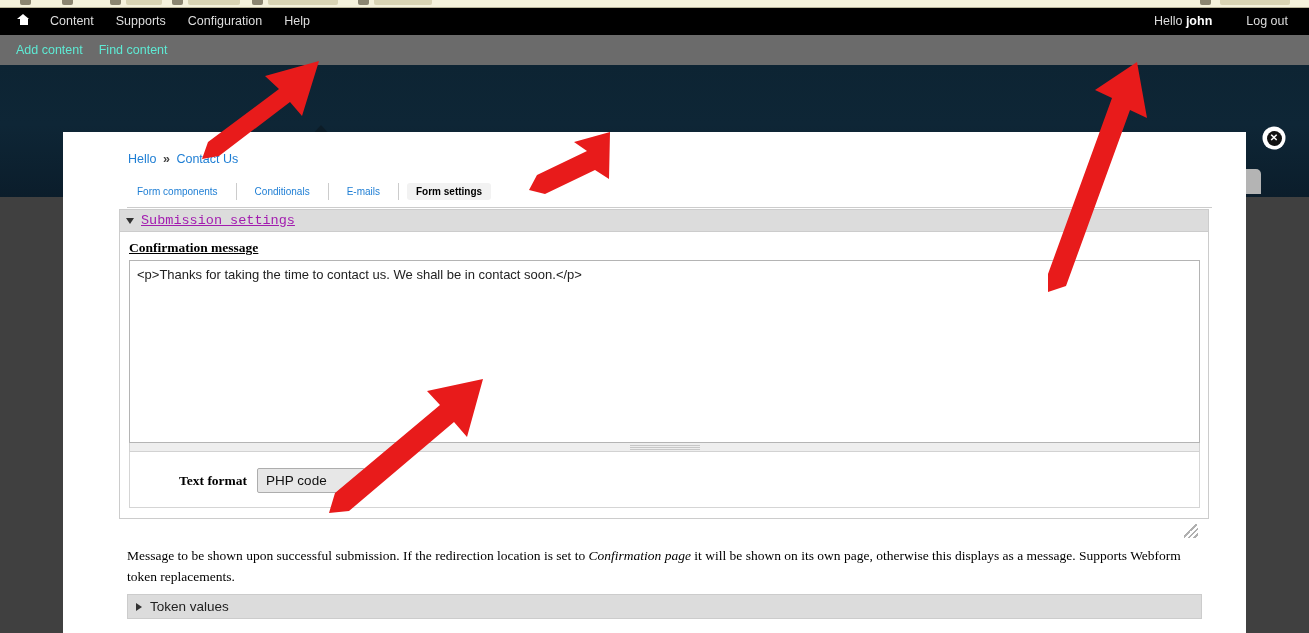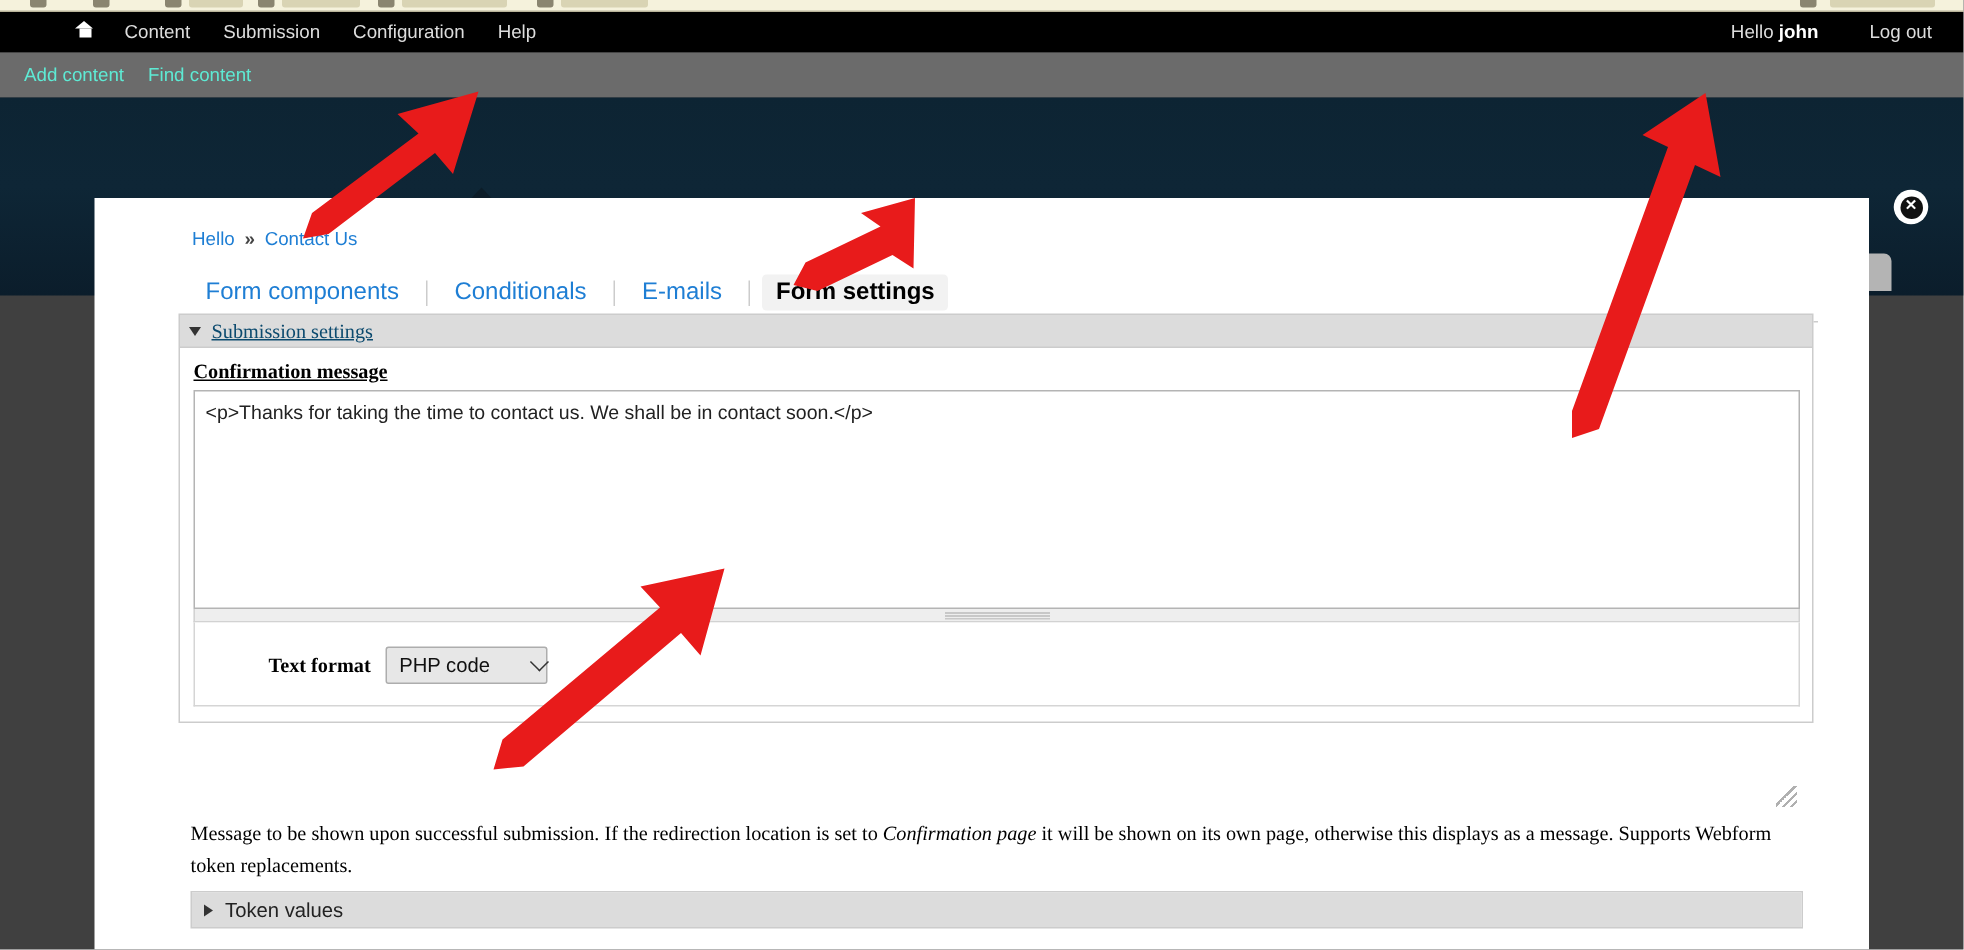--- a/index.html
+++ b/index.html
@@ -19,21 +19,21 @@
     overflow:hidden;
   }
   .bm{ position:absolute; top:-6px; height:11px; background:#d9d4b4; border-radius:2px; }
   .bm-ico{ position:absolute; top:-6px; width:11px; height:11px; background:#8a8570; border-radius:2px;}
 
   
   #admin-toolbar{
     position:absolute; left:0; top:8px; width:1309px; height:27px;
     background:#000; color:#fff;
     font-size:12.5px;
-    display:flex; align-items:center;padding-left:33px;
+    display:flex; align-items:center;
   }
   #admin-toolbar .at-left{ display:flex; align-items:center; padding-left:8px; }
   #admin-toolbar .at-right{ margin-left:auto; display:flex; align-items:center; padding-right:10px;gap:12px; }
   .at-item{ color:#ddd; padding:0 11px; line-height:27px; white-space:nowrap; }
   .at-item.home{ padding:0 9px; }
   .home-icon{ display:inline-block; width:13px; height:12px; position:relative; }
   .home-icon:before{
     content:""; position:absolute; left:0; top:1px;
     border-left:6.5px solid transparent; border-right:6.5px solid transparent;
     border-bottom:5px solid #fff;
@@ -100,21 +100,21 @@
   #breadcrumb a{ color:#1e7ed4; text-decoration:none; }
   #breadcrumb .sep{ color:#444; padding:0 3px; font-weight:bold; }
 
   
   #sec-tabs{
     position:absolute; left:64px; top:51px; width:1085px;
     display:flex; align-items:center;
     border-bottom:1px solid #ccc; padding-bottom:7px;
   }
   .stab{
-    font-size:16px; color:#1e7ed4; padding:3px 10px; white-space:nowrap;
+    font-size:10px; color:#1e7ed4; padding:3px 10px; white-space:nowrap;
   }
   .stab.active{
     color:#000; font-weight:bold; background:#f2f2f2;
     border-radius:3px; padding:3px 9px;
   }
   .stab-divider{ width:1px; height:17px; background:#ccc; margin:0 8px; }
 
   
   #submission-fieldset{
     position:absolute; left:56px; top:77px; width:1090px;
@@ -126,32 +126,32 @@
   }
   .tri-down{
     width:0;height:0;border-left:4.5px solid transparent;border-right:4.5px solid transparent;
     border-top:6px solid #333; margin-right:7px;
   }
   .tri-right{
     width:0;height:0;border-top:4.5px solid transparent;border-bottom:4.5px solid transparent;
     border-left:6px solid #333; margin-right:8px;
   }
   .fs-legend-text{
-    font-family:Liberation Serif, serif;
-    font-size:13.5px; color:#0c4a6e; text-decoration:underline;
+    font-family:Liberation Mono, monospace;
+    font-size:13.5px; color:#a21caf; text-decoration:underline;
   }
   .fs-body{ padding:8px 9px 10px; }
 
   .field-label{
     font-family:"Liberation Serif", serif;
     font-weight:bold; font-size:13.5px; color:#000;
     text-decoration:underline; display:block; margin-bottom:4px;
   }
   #confirmation-textarea{
-    width:1071px; height:146px;
+    width:1071px; height:183px;
     border:1px solid #b4b4b4; background:#fff;
     font-family:"Liberation Sans", sans-serif;
     font-size:13px; color:#222; padding:5px 7px;
     resize:none; outline:none; display:block; line-height:17px;
   }
   #resize-grip{
     position:absolute; right:10px; top:314px; width:14px; height:14px;
     background:
       linear-gradient(135deg,transparent 0 42%,#b0b0b0 42% 50%,transparent 50% 100%),
       linear-gradient(135deg,transparent 0 62%,#b0b0b0 62% 70%,transparent 70% 100%),
@@ -242,21 +242,21 @@
   <div class="bm-ico" style="left:1200px"></div>
   <div class="bm" style="left:1220px;width:70px"></div>
 </div>
 
 <div id="admin-toolbar">
   <div class="at-left">
     <div class="at-item home">
       <span class="home-icon"></span>
     </div>
     <div class="at-item">Content</div>
-    <div class="at-item">Submission</div>
+    <div class="at-item">Supports</div>
     <div class="at-item">Configuration</div>
     <div class="at-item">Help</div>
   </div>
   <div class="at-right">
     <div class="at-item at-hello">
       <span>Hello</span>
       <b>john</b>
     </div>
     <div class="at-item">Log out</div>
   </div>

